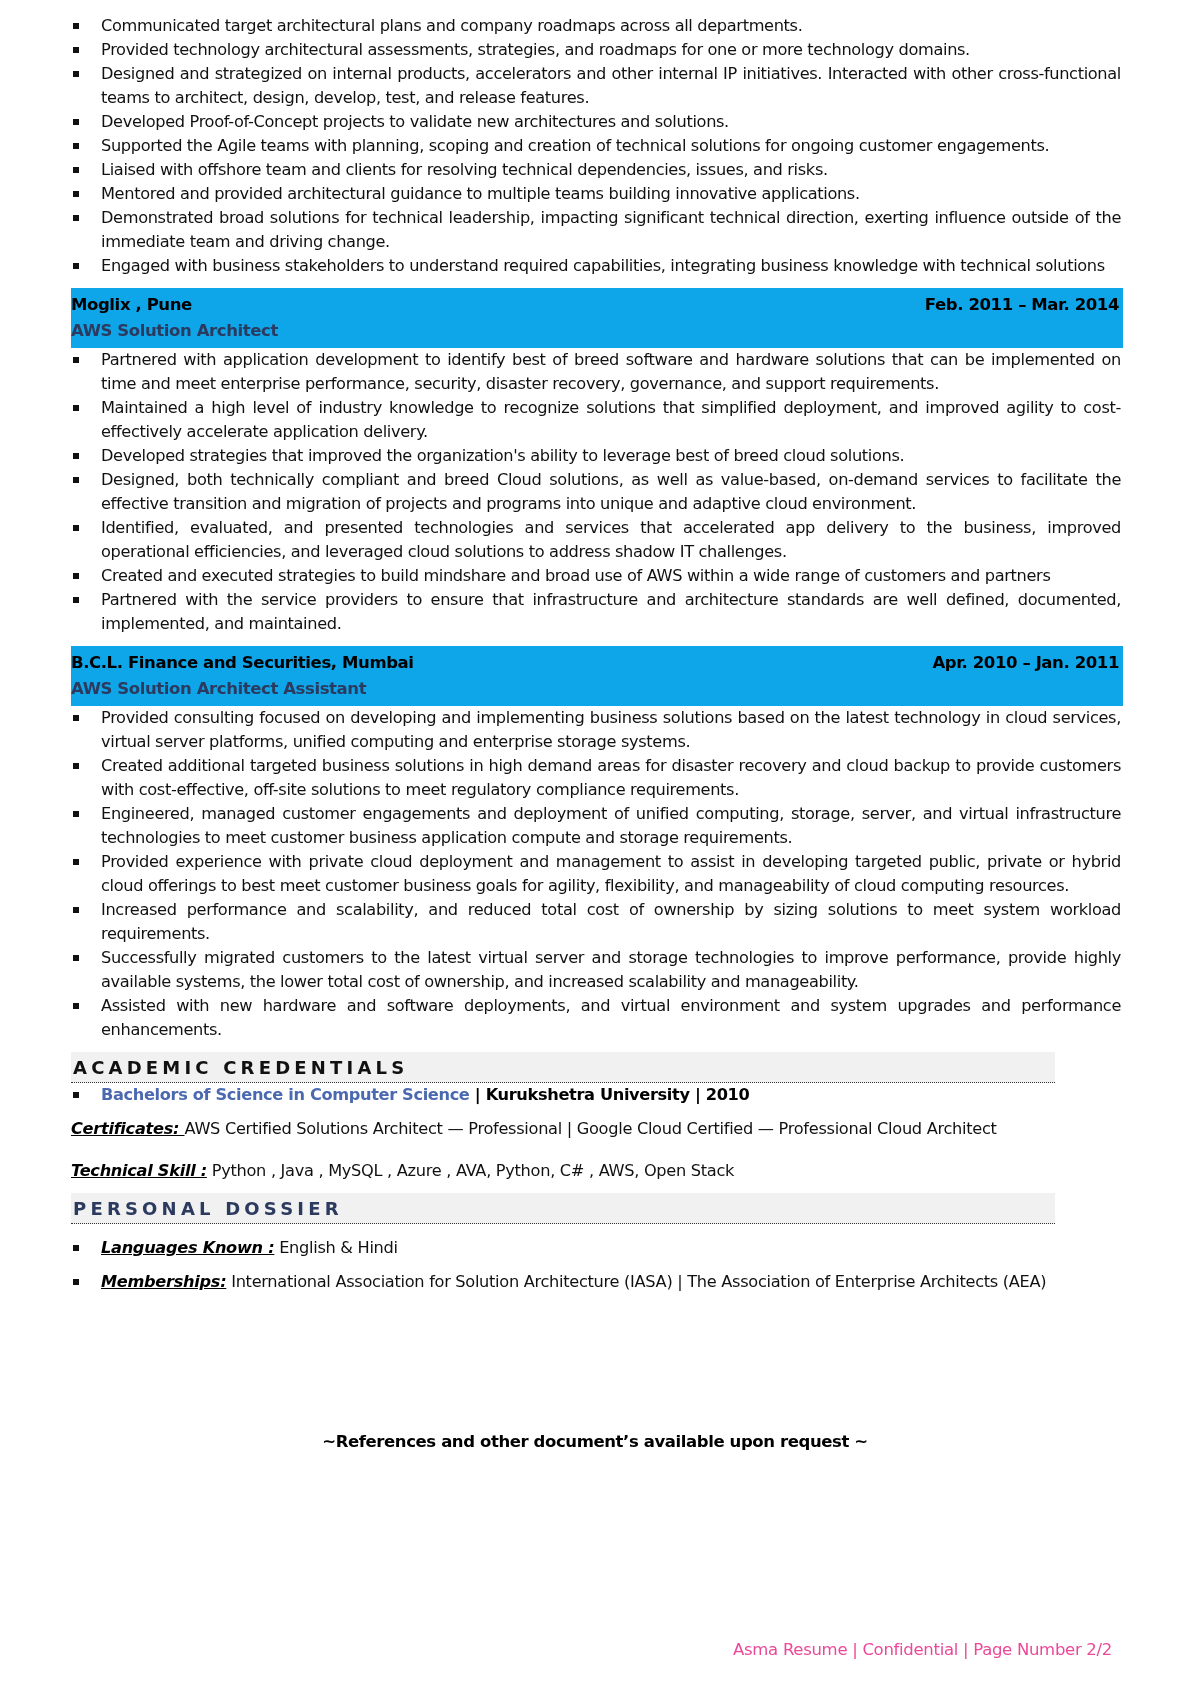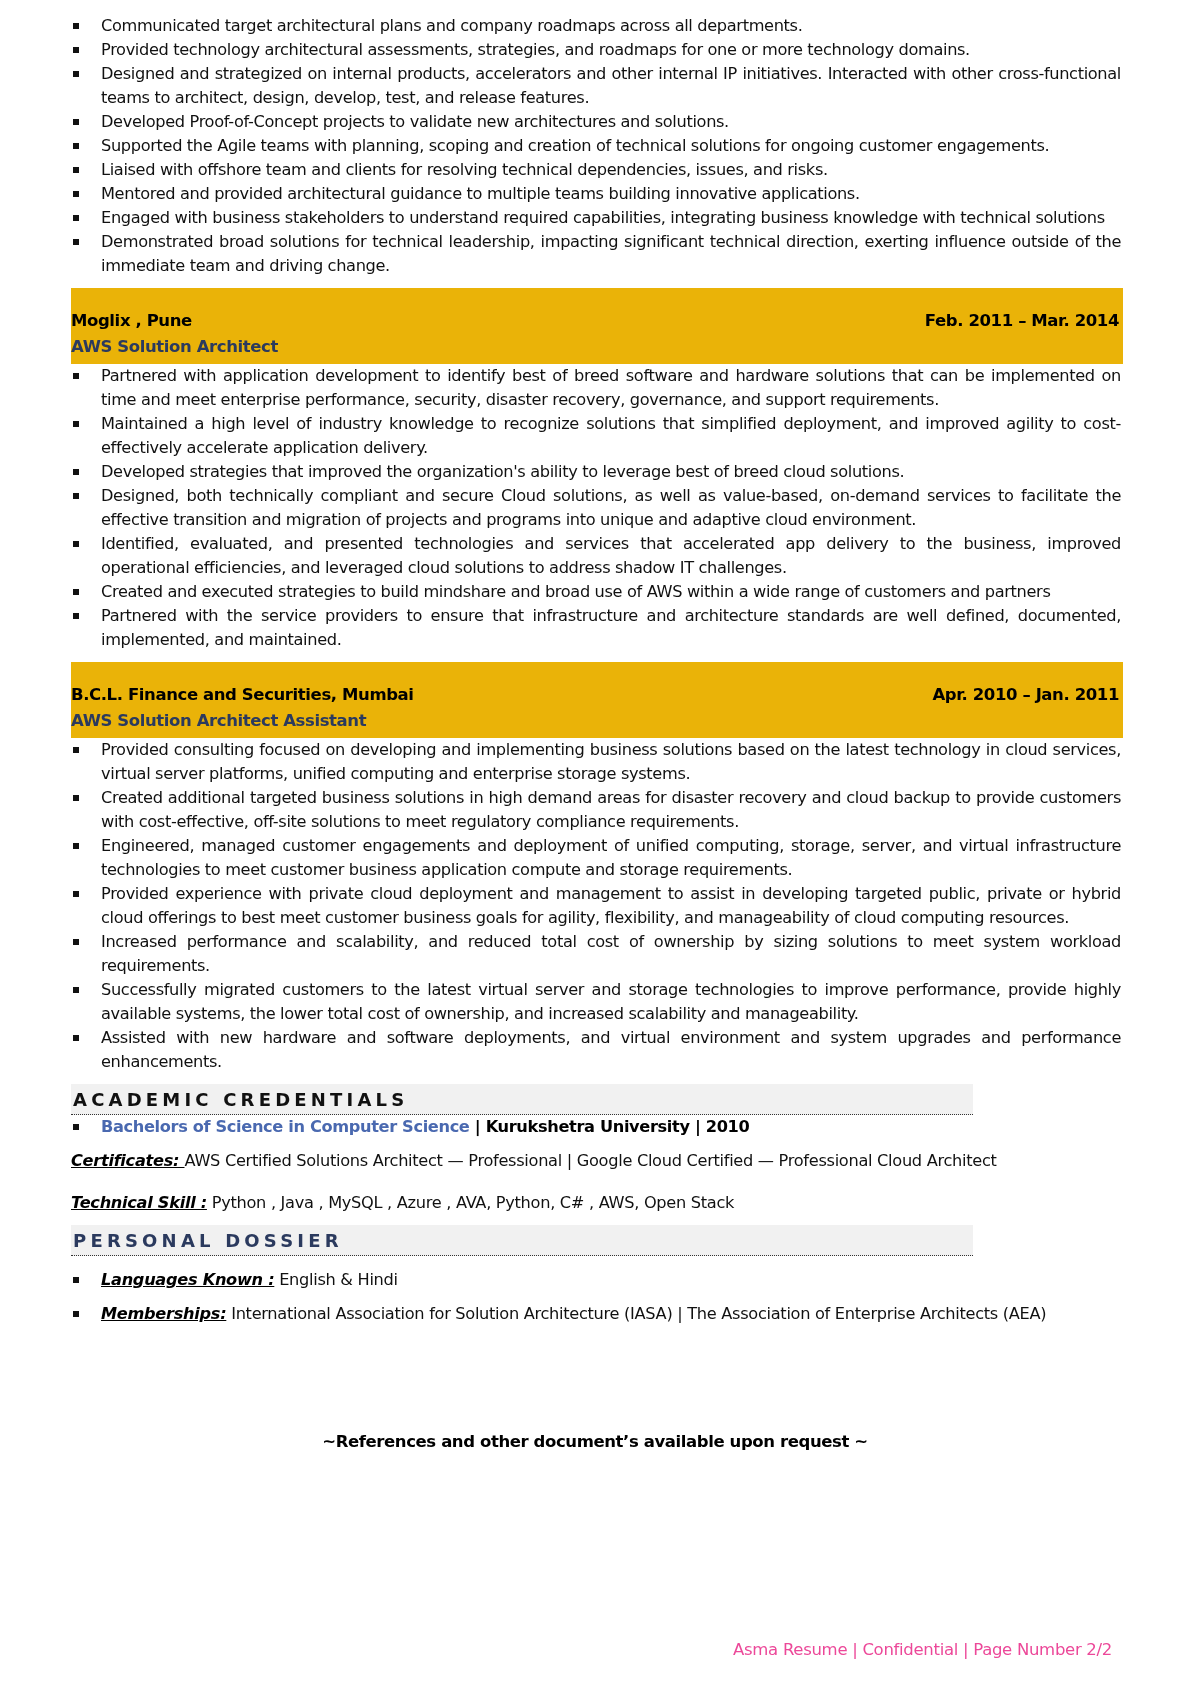--- a/index.html
+++ b/index.html
@@ -15,31 +15,31 @@
     ul.bullets li {
       position: relative; padding-left: 30px;
       font-size: 16.2px; line-height: 24px; text-align: justify;
       letter-spacing: -0.35px; color: #111;
     }
     ul.bullets li .sq {
       position: absolute; left: 2px; top: 9px; width: 6px; height: 6px; background: #111;
     }
 
     .job-band {
-      background: #eab308; margin-top: 10px; padding: 20px 0 4px 0;
+      background: #0ea5e9; margin-top: 10px; padding: 4px 0 4px 0;
       width: 1052px;
     }
     .job-row { display: flex; justify-content: space-between; align-items: baseline; padding-right: 4px; }
     .job-company { font-weight: bold; font-size: 16.5px; line-height: 26px; letter-spacing: -0.4px; color: #000; }
     .job-dates { font-weight: bold; font-size: 16.5px; line-height: 26px; letter-spacing: -0.4px; color: #000; }
     .job-title { font-weight: bold; font-size: 16.5px; line-height: 26px; letter-spacing: -0.4px; color: #2b3a5e; }
     .job-bullets { margin-top: 12px; }
 
     .section-band {
-      background: #f1f1f1; margin-top: 10px; width: 902px; height: 30px;
+      background: #f1f1f1; margin-top: 10px; width: 984px; height: 30px;
       border-bottom: 1.5px dotted #333;
       display: flex; align-items: center;
     }
     .section-title {
       font-weight: bold; font-size: 18px; letter-spacing: 4.2px; padding-left: 2px;
     }
     .section-title.black { color: #111; }
     .section-title.navy { color: #2b3a5e; }
 
     .edu-line { margin-top: 4px; }
@@ -71,36 +71,36 @@
   <div class="content">
 
     <ul class="bullets">
       <li><span class="sq"></span><span>Communicated target architectural plans and company roadmaps across all departments.</span></li>
       <li><span class="sq"></span><span>Provided technology architectural assessments, strategies, and roadmaps for one or more technology domains.</span></li>
       <li><span class="sq"></span><span>Designed and strategized on internal products, accelerators and other internal IP initiatives. Interacted with other cross-functional teams to architect, design, develop, test, and release features.</span></li>
       <li><span class="sq"></span><span>Developed Proof-of-Concept projects to validate new architectures and solutions.</span></li>
       <li><span class="sq"></span><span>Supported the Agile teams with planning, scoping and creation of technical solutions for ongoing customer engagements.</span></li>
       <li><span class="sq"></span><span>Liaised with offshore team and clients for resolving technical dependencies, issues, and risks.</span></li>
       <li><span class="sq"></span><span>Mentored and provided architectural guidance to multiple teams building innovative applications.</span></li>
+      <li><span class="sq"></span><span>Demonstrated broad solutions for technical leadership, impacting significant technical direction, exerting influence outside of the immediate team and driving change.</span></li>
       <li><span class="sq"></span><span>Engaged with business stakeholders to understand required capabilities, integrating business knowledge with technical solutions</span></li>
-      <li><span class="sq"></span><span>Demonstrated broad solutions for technical leadership, impacting significant technical direction, exerting influence outside of the immediate team and driving change.</span></li>
     </ul>
 
     <div class="job-band">
       <div class="job-row">
         <span class="job-company">Moglix , Pune</span>
         <span class="job-dates">Feb. 2011 – Mar. 2014</span>
       </div>
       <div class="job-title">AWS Solution Architect</div>
     </div>
     <ul class="bullets job-bullets">
       <li><span class="sq"></span><span>Partnered with application development to identify best of breed software and hardware solutions that can be implemented on time and meet enterprise performance, security, disaster recovery, governance, and support requirements.</span></li>
       <li><span class="sq"></span><span>Maintained a high level of industry knowledge to recognize solutions that simplified deployment, and improved agility to cost-effectively accelerate application delivery.</span></li>
       <li><span class="sq"></span><span>Developed strategies that improved the organization's ability to leverage best of breed cloud solutions.</span></li>
-      <li><span class="sq"></span><span>Designed, both technically compliant and secure Cloud solutions, as well as value-based, on-demand services to facilitate the effective transition and migration of projects and programs into unique and adaptive cloud environment.</span></li>
+      <li><span class="sq"></span><span>Designed, both technically compliant and breed Cloud solutions, as well as value-based, on-demand services to facilitate the effective transition and migration of projects and programs into unique and adaptive cloud environment.</span></li>
       <li><span class="sq"></span></li>
       <li><span class="sq"></span><span>Identified, evaluated, and presented technologies and services that accelerated app delivery to the business, improved operational efficiencies, and leveraged cloud solutions to address shadow IT challenges.</span></li>
       <li><span class="sq"></span><span>Created and executed strategies to build mindshare and broad use of AWS within a wide range of customers and partners</span></li>
       <li><span class="sq"></span><span>Partnered with the service providers to ensure that infrastructure and architecture standards are well defined, documented, implemented, and maintained.</span></li>
     </ul>
 
     <div class="job-band">
       <div class="job-row">
         <span class="job-company">B.C.L. Finance and Securities, Mumbai</span>
         <span class="job-dates">Apr. 2010 – Jan. 2011</span>

